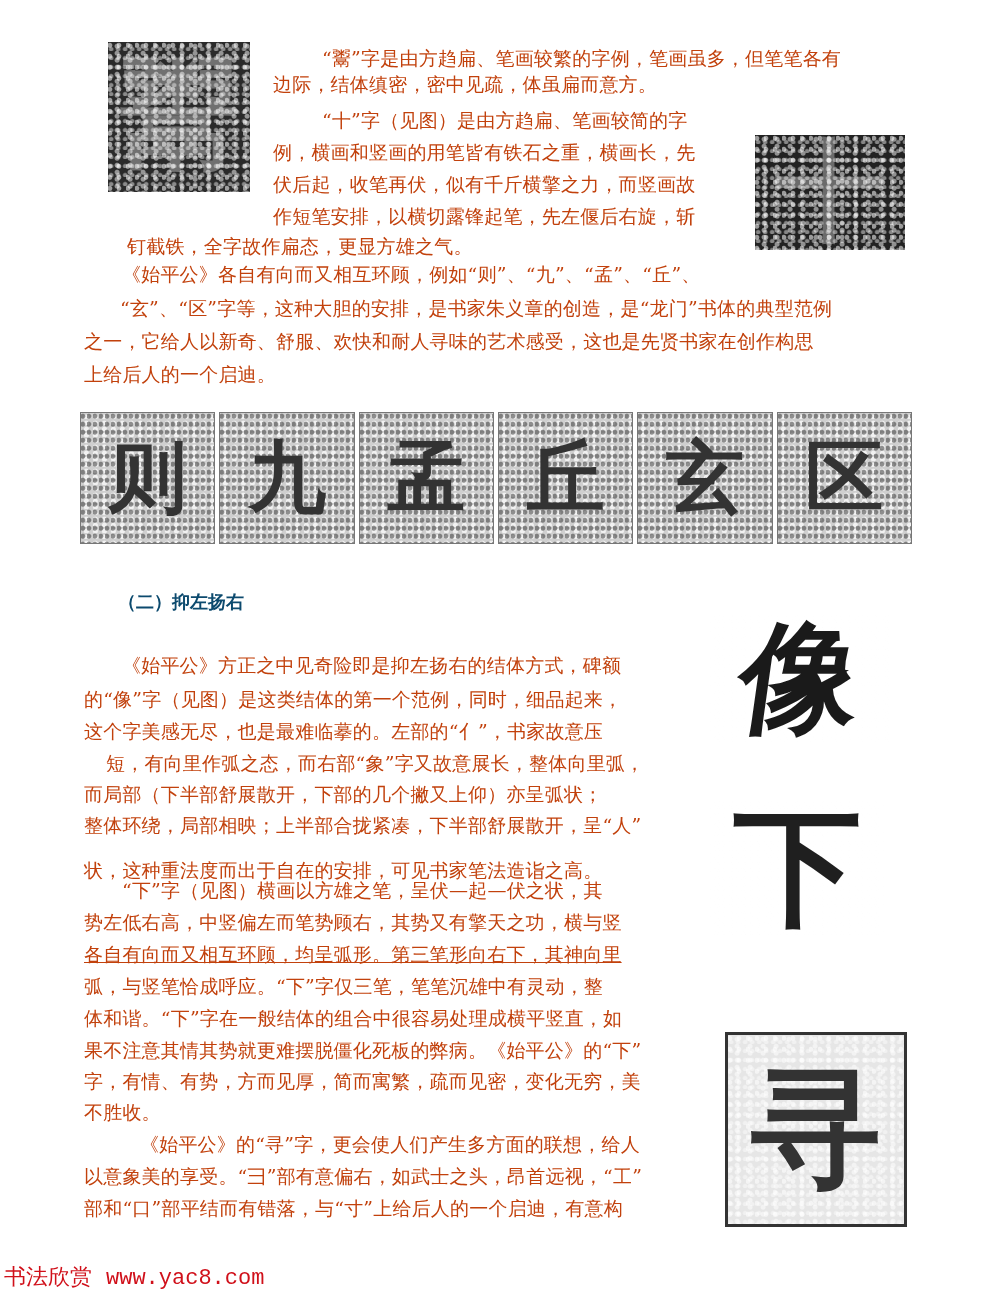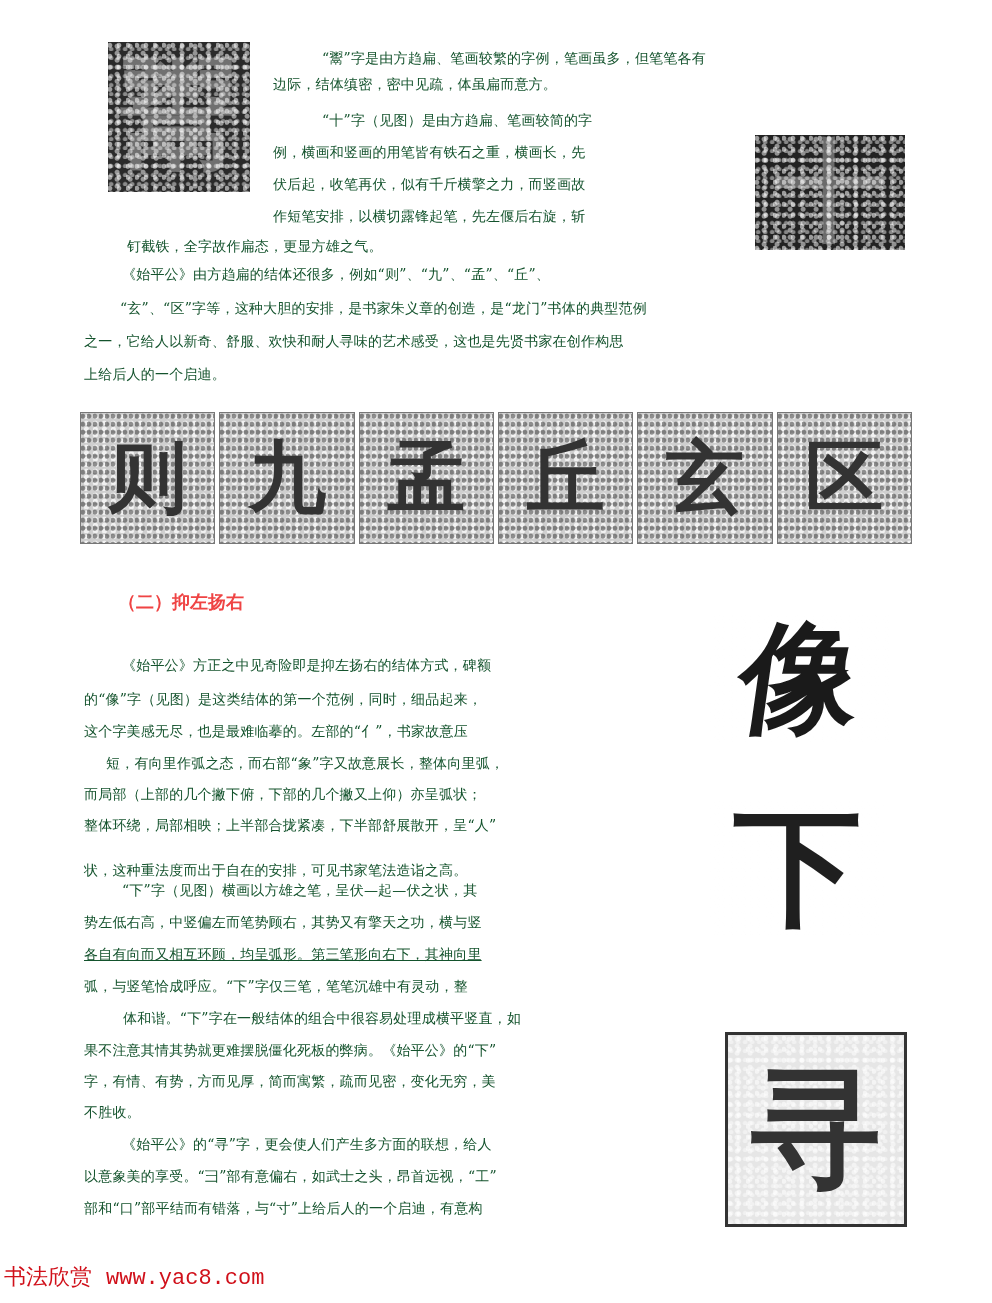--- a/index.html
+++ b/index.html
@@ -1,21 +1,21 @@
 <!DOCTYPE html>
 <html><head>
 <meta charset="utf-8">
 <style>
   html, body { margin:0; padding:0; }
   body {
     width:992px; height:1303px; background:#ffffff; position:relative; overflow:hidden;
     font-family: "DejaVu Serif", "Liberation Serif", serif; color:#2b2b2b;
   }
-  .line { position:absolute; font-size:14px; line-height:26px; white-space:nowrap; letter-spacing:0.2px; color:#14532d; }
-  .heading { position:absolute; font-family:"DejaVu Sans","Liberation Sans",sans-serif; font-weight:bold; font-size:18px; color:#ef4444; }
+  .line { position:absolute; font-size:19px; line-height:26px; white-space:nowrap; letter-spacing:0.2px; color:#c2410c; }
+  .heading { position:absolute; font-family:"DejaVu Sans","Liberation Sans",sans-serif; font-weight:bold; font-size:18px; color:#0c4a6e; }
   .rub { position:absolute; background:#222; overflow:hidden; }
   .rub::before {
     content:""; position:absolute; inset:0;
     background:
       radial-gradient(circle at 20% 30%, rgba(255,255,255,.55) 0 2px, transparent 3px),
       radial-gradient(circle at 70% 60%, rgba(255,255,255,.5) 0 2px, transparent 3px),
       radial-gradient(circle at 45% 80%, rgba(255,255,255,.45) 0 1.5px, transparent 3px);
     background-size: 9px 11px, 13px 7px, 7px 9px;
   }
   .rub .glyph { position:absolute; inset:0; display:flex; align-items:center; justify-content:center; color:#111; font-weight:bold; }
@@ -45,21 +45,21 @@
 <div class="line" style="left:322px;top:107px;">“十”字（见图）是由方趋扁、笔画较简的字</div>
 <div class="line" style="left:273px;top:139px;">例，横画和竖画的用笔皆有铁石之重，横画长，先</div>
 <div class="line" style="left:273px;top:171px;">伏后起，收笔再伏，似有千斤横擎之力，而竖画故</div>
 <div class="line" style="left:273px;top:203px;">作短笔安排，以横切露锋起笔，先左偃后右旋，斩</div>
 <div class="line" style="left:99px;top:233px;margin-left:28px;">钉截铁，全字故作扁态，更显方雄之气。</div>
 
 <div class="rub" style="left:755px;top:135px;width:150px;height:115px;">
   <div class="glyph" style="font-size:110px;color:#f2f2f2;opacity:.35;">十</div>
 </div>
 
-<div class="line" style="left:122px;top:261px;">《始平公》由方趋扁的结体还很多，例如“则”、“九”、“孟”、“丘”、</div>
+<div class="line" style="left:122px;top:261px;">《始平公》各自有向而又相互环顾，例如“则”、“九”、“孟”、“丘”、</div>
 <div class="line" style="left:84px;top:295px;margin-left:36px;">“玄”、“区”字等，这种大胆的安排，是书家朱义章的创造，是“龙门”书体的典型范例</div>
 <div class="line" style="left:84px;top:328px;">之一，它给人以新奇、舒服、欢快和耐人寻味的艺术感受，这也是先贤书家在创作构思</div>
 <div class="line" style="left:84px;top:361px;">上给后人的一个启迪。</div>
 
 <div class="strip">
   <div class="cell">
       <div class="glyph">则</div>
     </div>
   <div class="cell">
       <div class="glyph">九</div>
@@ -77,34 +77,34 @@
       <div class="glyph">区</div>
     </div>
 </div>
 
 <div class="heading" style="left:118px;top:590px;">（二）抑左扬右</div>
 
 <div class="line" style="left:122px;top:652px;">《始平公》方正之中见奇险即是抑左扬右的结体方式，碑额</div>
 <div class="line" style="left:84px;top:686px;">的“像”字（见图）是这类结体的第一个范例，同时，细品起来，</div>
 <div class="line" style="left:84px;top:718px;">这个字美感无尽，也是最难临摹的。左部的“亻”，书家故意压</div>
 <div class="line" style="left:84px;top:750px;margin-left:22px;">短，有向里作弧之态，而右部“象”字又故意展长，整体向里弧，</div>
-<div class="line" style="left:84px;top:781px;">而局部（上部的几个撇下俯，下部的几个撇又上仰）亦呈弧状；</div>
+<div class="line" style="left:84px;top:781px;">而局部（下半部舒展散开，下部的几个撇又上仰）亦呈弧状；</div>
 <div class="line" style="left:84px;top:812px;">整体环绕，局部相映；上半部合拢紧凑，下半部舒展散开，呈“人”</div>
 <div class="line" style="left:84px;top:857px;">状，这种重法度而出于自在的安排，可见书家笔法造诣之高。</div>
 
 <div class="line" style="left:122px;top:877px;">“下”字（见图）横画以方雄之笔，呈伏—起—伏之状，其</div>
 <div class="line" style="left:84px;top:909px;">势左低右高，中竖偏左而笔势顾右，其势又有擎天之功，横与竖</div>
 <div class="line" style="left:84px;top:941px;text-decoration:underline;">各自有向而又相互环顾，均呈弧形。第三笔形向右下，其神向里</div>
 <div class="line" style="left:84px;top:973px;">弧，与竖笔恰成呼应。“下”字仅三笔，笔笔沉雄中有灵动，整</div>
-<div class="line" style="left:84px;top:1005px;margin-left:39px;">体和谐。“下”字在一般结体的组合中很容易处理成横平竖直，如</div>
+<div class="line" style="left:84px;top:1005px;">体和谐。“下”字在一般结体的组合中很容易处理成横平竖直，如</div>
 <div class="line" style="left:84px;top:1037px;">果不注意其情其势就更难摆脱僵化死板的弊病。《始平公》的“下”</div>
 <div class="line" style="left:84px;top:1068px;text-align:center;">字，有情、有势，方而见厚，简而寓繁，疏而见密，变化无穷，美</div>
 <div class="line" style="left:84px;top:1099px;">不胜收。</div>
 
-<div class="line" style="left:122px;top:1131px;">《始平公》的“寻”字，更会使人们产生多方面的联想，给人</div>
+<div class="line" style="left:140px;top:1131px;">《始平公》的“寻”字，更会使人们产生多方面的联想，给人</div>
 <div class="line" style="left:84px;top:1163px;">以意象美的享受。“彐”部有意偏右，如武士之头，昂首远视，“工”</div>
 <div class="line" style="left:84px;top:1195px;">部和“口”部平结而有错落，与“寸”上给后人的一个启迪，有意构</div>
 
 <div class="rub" style="left:710px;top:614px;width:180px;height:130px;background:#fff;">
   <div class="glyph" style="font-size:120px;color:#1a1a1a;transform:skewX(-8deg);">像</div>
 </div>
 <div class="rub" style="left:710px;top:800px;width:175px;height:138px;background:#fff;">
   <div class="glyph" style="font-size:128px;color:#1f1f1f;">下</div>
 </div>
 <div class="rub" style="left:725px;top:1032px;width:182px;height:195px;background:#e6e6e6;border:3px solid #333;box-sizing:border-box;">

